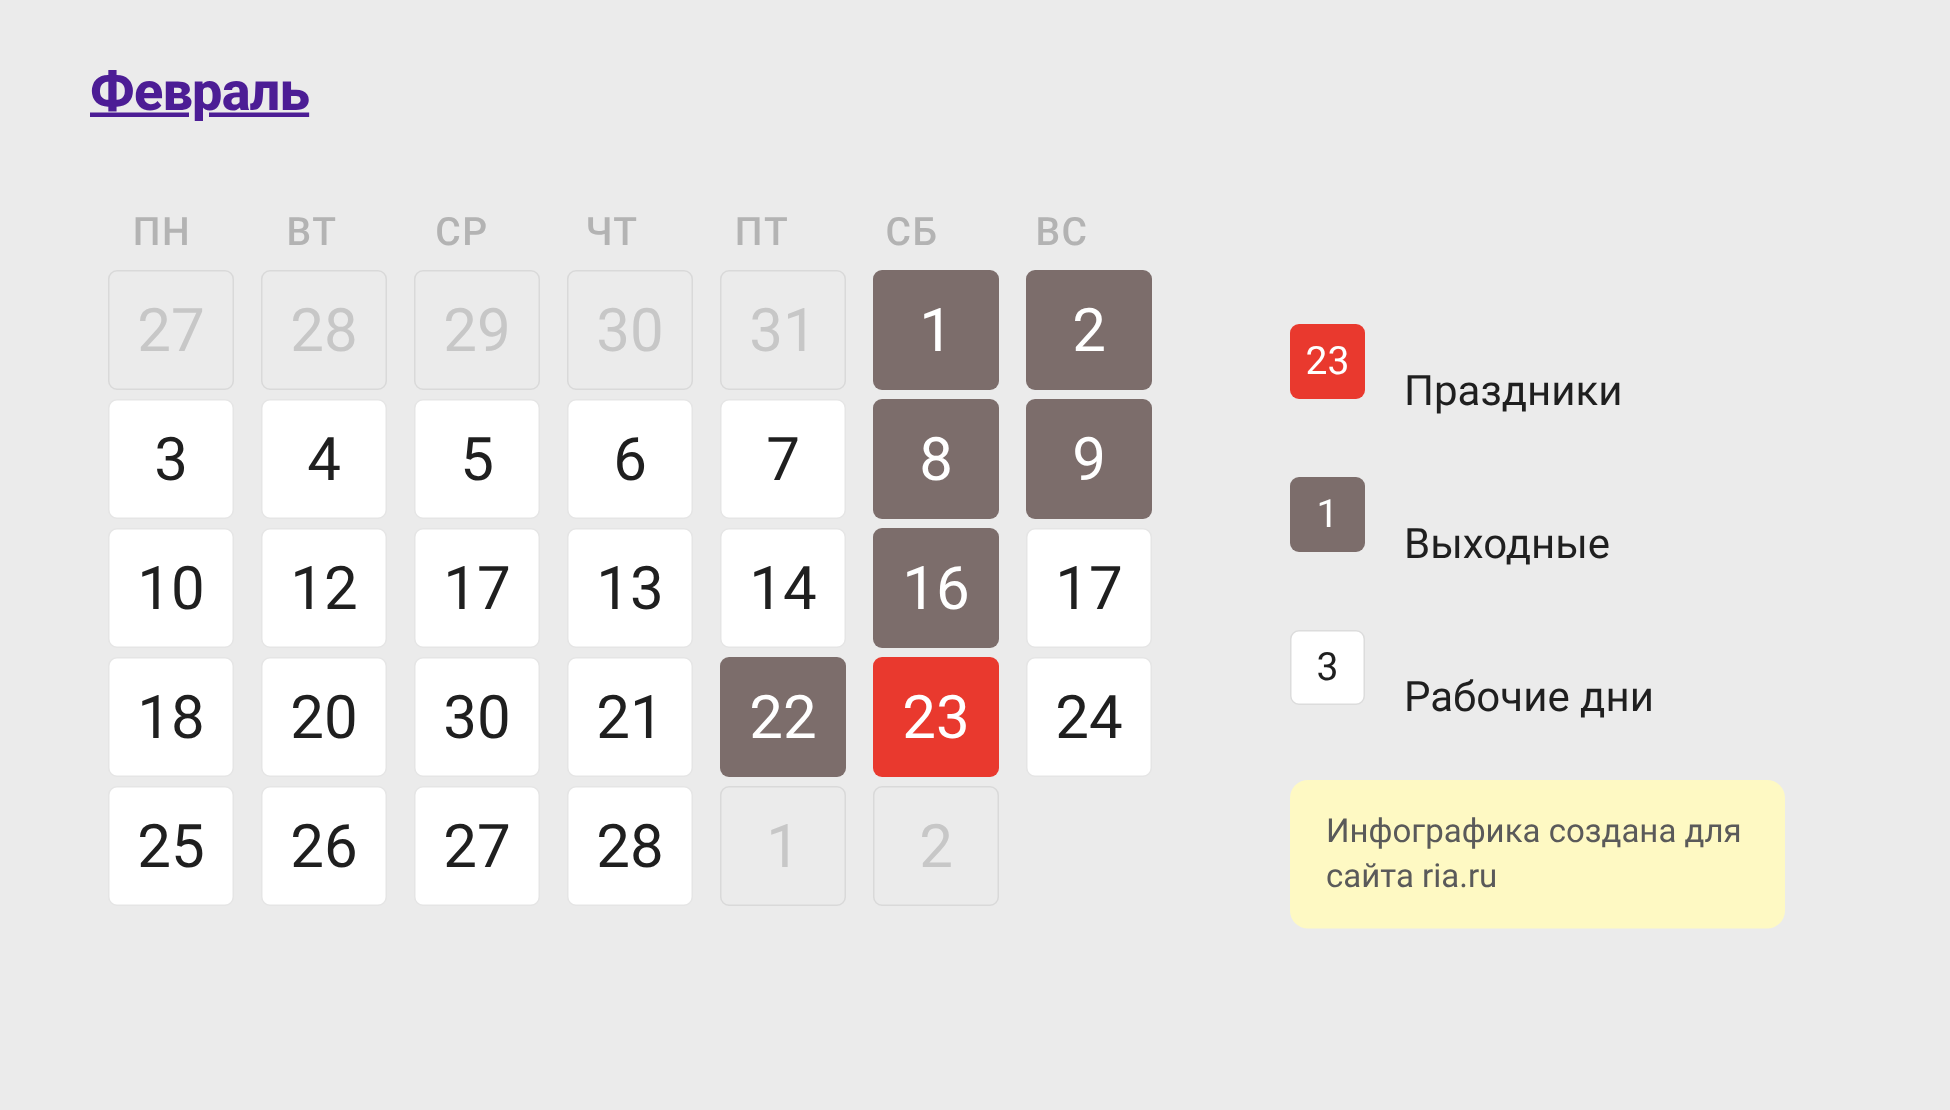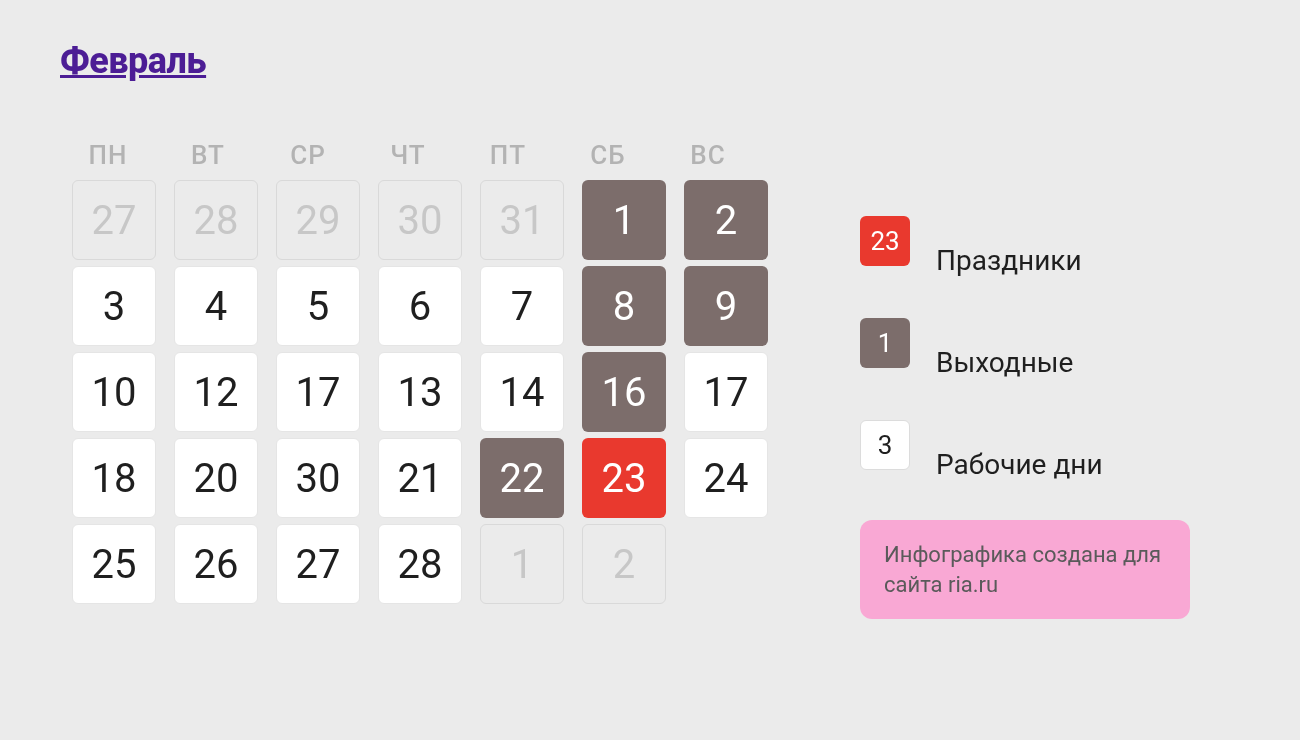--- a/index.html
+++ b/index.html
@@ -109,21 +109,21 @@
   .legend-label {
     font-size: 28px;
     color: #1f1f1f;
     margin-top: 39px;
   }
   .credit {
     position: absolute;
     left: 860px;
     top: 520px;
     width: 330px;
-    background: #f9a8d4;
+    background: #fef9c3;
     border-radius: 12px;
     padding: 20px 24px;
     font-size: 22px;
     line-height: 1.35;
     color: #5a5a5a;
     box-sizing: border-box;
   }
 </style>
 </head>
 <body>

